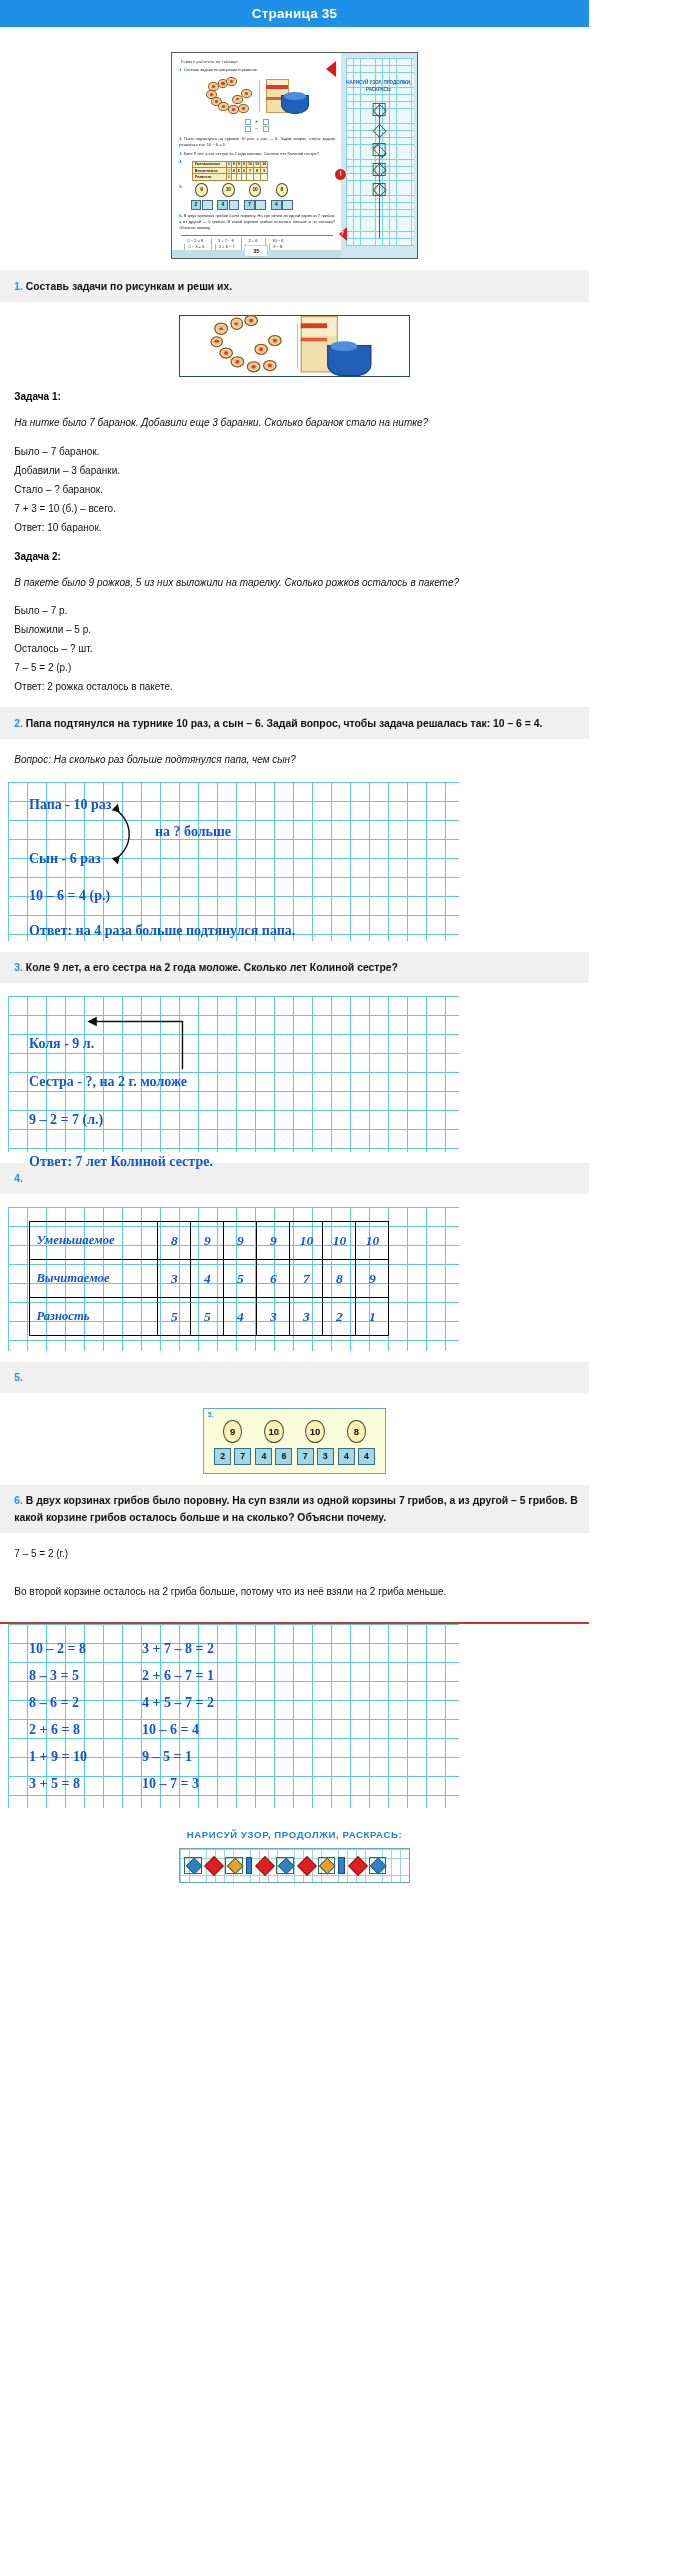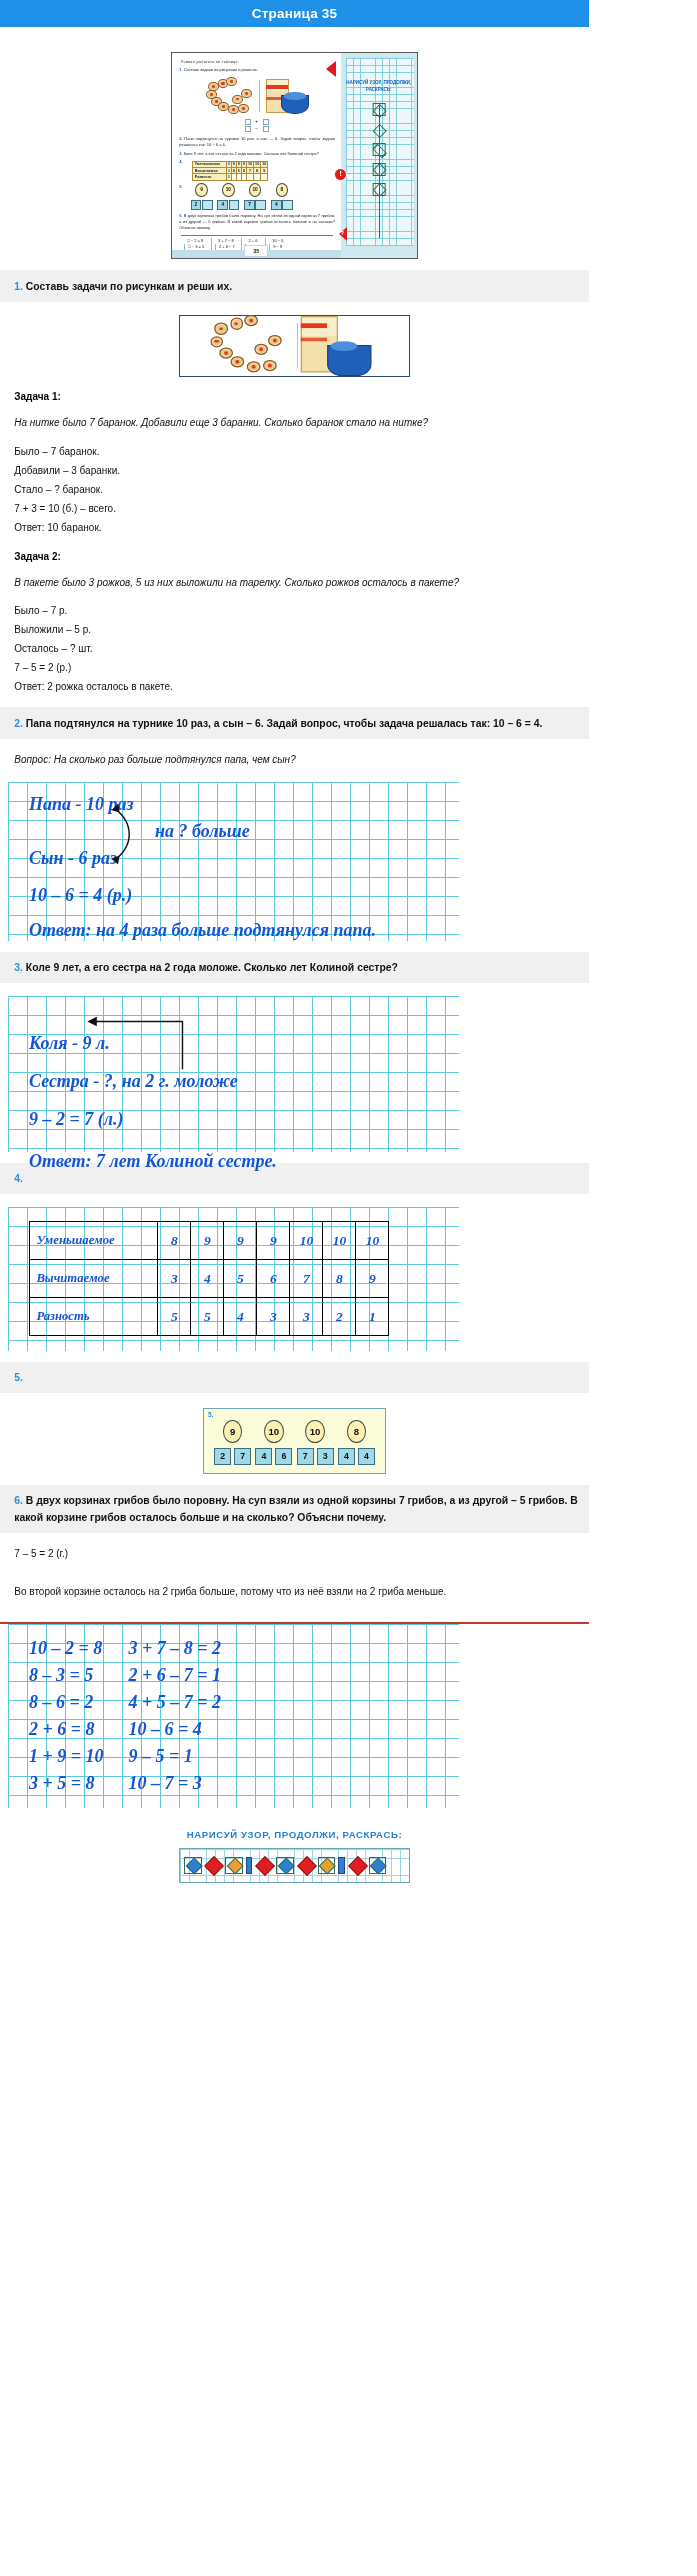--- a/index.html
+++ b/index.html
@@ -186,24 +186,23 @@
     background:
       repeating-linear-gradient(to right,#5ec8dc 0 0.8px,transparent 0.8px 19px),
       repeating-linear-gradient(to bottom,#5ec8dc 0 0.8px,transparent 0.8px 19px),
       #ffffff;
     border:0;
     position:relative;
     box-sizing:border-box;
   }
   .hand{
     font-family:"Liberation Serif", serif;
-    font-style:italic;
     font-weight:bold;
     color:#1455d6;
-    font-size:18px;
+    font-size:14px;
     white-space:nowrap;
   }
   .gp-block{width:451px;margin:12.7px 0 0 8px;padding:9.6px 0 9.6px 21px;box-sizing:border-box;}
   .gp-line{height:27px;line-height:27px;}
 
   .arrow-svg{position:absolute;pointer-events:none;}
 
   
   .tbl4-wrap{width:451px;margin:12.7px 0 0 8px;padding:14.3px 0 14.3px 21px;box-sizing:border-box;}
   table.t4{border-collapse:collapse;background:transparent;}
@@ -231,21 +230,21 @@
   }
   .b5 .legs{display:flex;justify-content:space-between;margin-top:4.8px;}
   .b5 .cell{
     width:15px;height:15px;background:#9fd8e6;border:0.8px solid #3b6e80;
     font-size:8.8px;font-weight:bold;line-height:15px;text-align:center;color:#111;
   }
 
   
   .redrule{height:1.6px;background:#c0392b;margin:21px 0 0 0;}
   .cols-wrap{width:451px;margin:0 0 0 8px;padding:11px 0 11px 21px;box-sizing:border-box;display:flex;}
-  .colset{display:flex;gap:25px;}
+  .colset{display:flex;gap:55px;}
   .colset .col .gl{height:27px;line-height:27px;}
 
   
   .pat-title{
     text-align:center;color:#1f7fd0;font-size:9.6px;font-weight:bold;
     letter-spacing:0.6px;margin:21px 0 0 0;
   }
   .pat-wrap{display:flex;justify-content:center;margin:8px 0 21px 0;}
   .pat-strip{
     width:231px;height:35px;border:0.8px solid #6aa7bb;
@@ -497,21 +496,21 @@
   <div class="plain italic">На нитке было 7 баранок. Добавили еще 3 баранки. Сколько баранок стало на нитке?</div>
   <div class="plain" style="margin-top:9.6px">
     <div>Было – 7 баранок.</div>
     <div>Добавили – 3 баранки.</div>
     <div>Стало – ? баранок.</div>
     <div>7 + 3 = 10 (б.) – всего.</div>
     <div>Ответ: 10 баранок.</div>
   </div>
 
   <div class="bold-lbl">Задача 2:</div>
-  <div class="plain italic">В пакете было 3 рожков, 5 из них выложили на тарелку. Сколько рожков осталось в пакете?</div>
+  <div class="plain italic">В пакете было 9 рожков, 5 из них выложили на тарелку. Сколько рожков осталось в пакете?</div>
   <div class="plain" style="margin-top:9.6px">
     <div>Было – 7 р.</div>
     <div>Выложили – 5 р.</div>
     <div>Осталось – ? шт.</div>
     <div>7 – 5 = 2 (р.)</div>
     <div>Ответ: 2 рожка осталось в пакете.</div>
   </div>
 
   <div class="task-head">
     <span class="n">2.</span>

